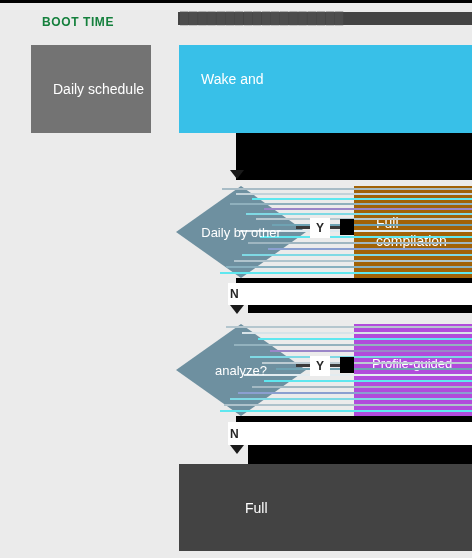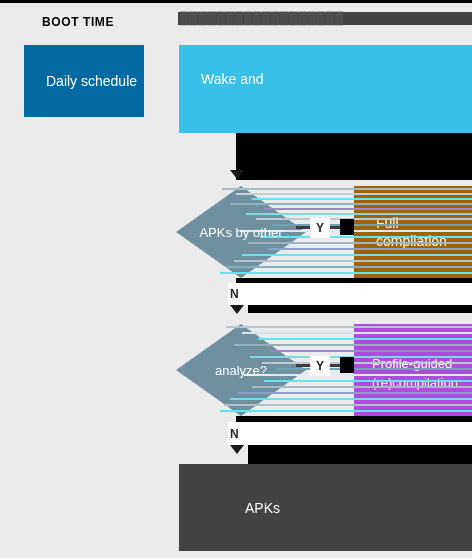--- a/index.html
+++ b/index.html
@@ -20,21 +20,21 @@
     height: 558px;
     overflow: hidden;
   }
   .abs { position: absolute; }
 
   
   .col-label {
     font-size: 12px;
     font-weight: bold;
     letter-spacing: 0.6px;
-    color: #000000;
+    color: #15803d;
     white-space: nowrap;
   }
 
   
   .redacted-title {
     background: #434343;
     color: #434343;
     font-size: 12px;
     font-weight: bold;
     letter-spacing: 0.6px;
@@ -133,21 +133,21 @@
 <div id="stage">
 
   <div class="abs redact-strip-black" style="left:0; top:0; width:472px; height:3px;"></div>
 
   <div class="abs col-label" style="left:42px; top:15px;">BOOT TIME</div>
 
   <div class="abs redacted-title" style="left:178px; top:12px; width:294px; height:13px;"></div>
   <div class="abs redact-strip" style="left:178px; top:17px; width:294px; height:6px;"></div>
   <div class="abs" style="left:180px; top:11px; width:290px; height:15px; overflow:hidden; color:#5a5a5a; font-size:12px; font-weight:bold; letter-spacing:0.6px; white-space:nowrap; opacity:0.45;">██████████████████</div>
 
-  <div class="abs node" style="left:24px; top:45px; width:120px; height:72px; background:#0369a1;">
+  <div class="abs node" style="left:31px; top:45px; width:120px; height:88px; background:#737373;">
     <span>Daily schedule</span>
   </div>
 
   <div class="abs" style="left:179px; top:45px; width:293px; height:88px; background:#38c0e8;">
     <div class="abs" style="left:22px; top:24px; color:#ffffff; font-size:14px; line-height:20px;">
       <div>Wake and</div>
     </div>
   </div>
 
   <div class="abs edge-blob" style="left:236px; top:133px; width:236px; height:47px;"></div>
@@ -169,21 +169,21 @@
     <div class="gl" style="left:30px;  top:68px; width:230px; background:#7fd9e4;"></div>
     <div class="gl" style="left:22px;  top:74px; width:238px; background:#b0c4cd;"></div>
     <div class="gl" style="left:14px;  top:80px; width:246px; background:#87b0bf;"></div>
     <div class="gl" style="left:8px;   top:86px; width:252px; background:#5fe7ef;"></div>
   </div>
 
   <div class="diamond-wrap" style="left:176px; top:186px; width:130px; height:92px;">
     <div class="diamond-shape"></div>
     <div class="diamond-text">
       <div>
-        <div>APKs by other</div>
+        <div>Daily by other</div>
       </div>
     </div>
   </div>
 
   <div class="abs edge-line" style="left:296px; top:226px; width:14px; height:3px;"></div>
   <div class="abs edge-label" style="left:310px; top:218px; width:20px; height:20px; padding-top:2px; box-sizing:border-box;">Y</div>
   <div class="abs edge-line" style="left:330px; top:226px; width:10px; height:3px;"></div>
   <div class="abs edge-blob" style="left:340px; top:219px; width:14px; height:16px;"></div>
 
   <div class="abs node" style="left:354px; top:186px; width:118px; height:92px; background:#a16207;">
@@ -224,27 +224,26 @@
   </div>
 
   <div class="abs edge-line" style="left:296px; top:364px; width:14px; height:3px;"></div>
   <div class="abs edge-label" style="left:310px; top:356px; width:20px; height:20px; padding-top:2px; box-sizing:border-box;">Y</div>
   <div class="abs edge-line" style="left:330px; top:364px; width:10px; height:3px;"></div>
   <div class="abs edge-blob" style="left:340px; top:357px; width:14px; height:16px;"></div>
 
   <div class="abs" style="left:354px; top:324px; width:118px; height:92px; background:#b14bdb;">
     <div class="abs" style="left:18px; top:30px; color:#ffffff; font-size:13px; line-height:19px;">
       <div>Profile-guided</div>
-      <div>(re)compilation</div>
     </div>
   </div>
 
   <div class="abs edge-blob" style="left:236px; top:416px; width:236px; height:6px;"></div>
   <div class="abs white-band" style="left:228px; top:422px; width:244px; height:23px;"></div>
   <div class="abs edge-label" style="left:230px; top:424px; width:18px; height:19px; padding-top:2px; box-sizing:border-box; text-align:left;">N</div>
   <div class="abs edge-blob" style="left:248px; top:445px; width:224px; height:19px;"></div>
   <div class="arrow-head" style="left:230px; top:445px;"></div>
 
   <div class="abs node" style="left:179px; top:464px; width:293px; height:87px; background:#434343;">
-    <span style="padding-left:44px;">APKs</span>
+    <span style="padding-left:44px;">Full</span>
   </div>
 
 </div>
 
 </body></html>

